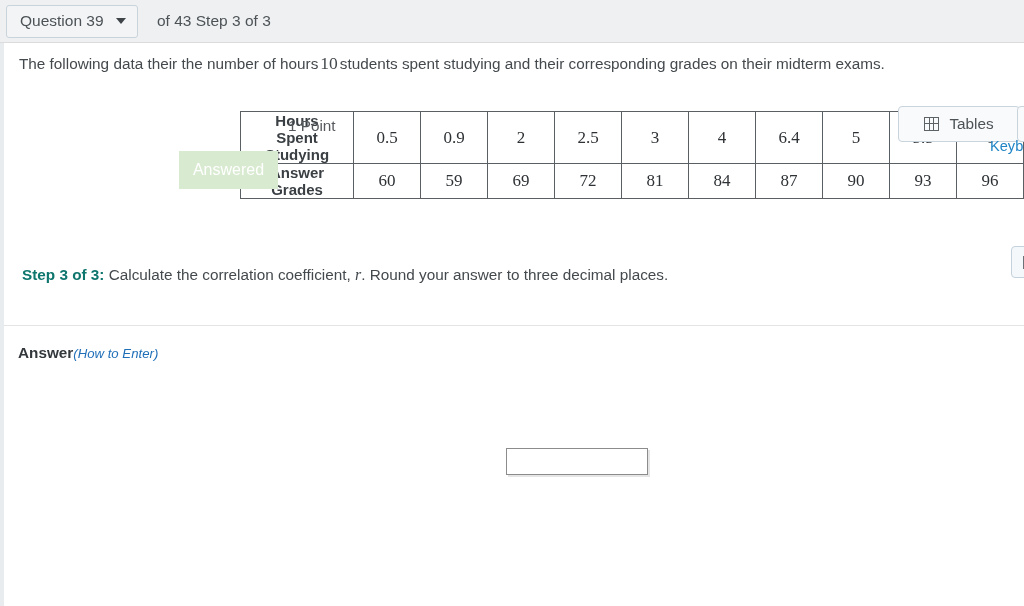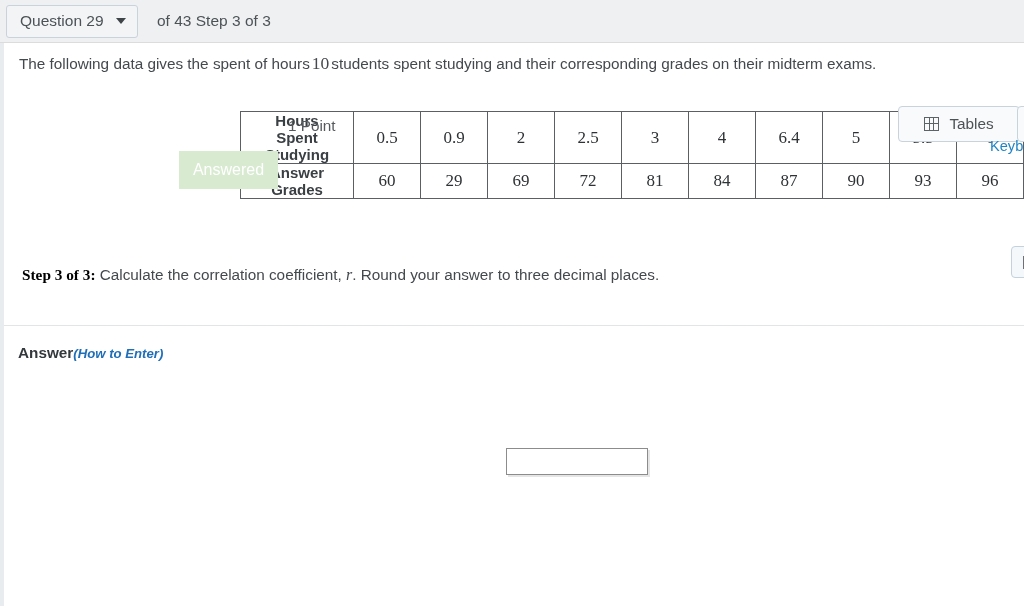--- a/index.html
+++ b/index.html
@@ -142,21 +142,21 @@
 
   
   .step-line {
     position: absolute;
     left: 18px;
     top: 223px;
     font-size: 15.3px;
     color: #44494d;
     white-space: nowrap;
   }
-  .step-line b { color: #000000; font-family: Liberation Serif, serif; }
+  .step-line b { color: #0f766e; }
   .step-line .ital {
     font-family: "Liberation Serif", serif;
     font-style: italic;
     font-size: 16px;
   }
 
   
   .divider {
     position: absolute;
     left: 0;
@@ -177,21 +177,21 @@
   .answer-label {
     position: absolute;
     left: 14px;
     top: 18px;
     font-size: 15.3px;
     font-weight: bold;
     color: #33383c;
     white-space: nowrap;
   }
   .answer-label .howto {
-    font-weight: bold;
+    font-weight: normal;
     font-style: italic;
     color: #1f6fb8;
     font-size: 13.2px;
     cursor: pointer;
   }
   .answered-badge {
     position: absolute;
     left: 175px;
     top: 64px;
     width: 99px;
@@ -291,30 +291,30 @@
     padding: 0 6px;
     color: #333;
     outline: none;
   }
 </style>
 </head>
 <body>
 
 <div class="topbar">
   <div class="question-select">
-    <span class="qlabel">Question 29</span>
+    <span class="qlabel">Question 39</span>
     <span class="caret"></span>
   </div>
   <div class="step-info">of 43 Step 3 of 3</div>
 </div>
 
 <div class="content">
 
   <div class="problem-text">
-    <span>The following data gives the spent of hours</span><span class="num">10</span><span>students spent studying and their corresponding grades on their midterm exams.</span>
+    <span>The following data their the number of hours</span><span class="num">10</span><span>students spent studying and their corresponding grades on their midterm exams.</span>
   </div>
 
   <div class="data-table-wrap">
     <table class="data-table">
       <tbody>
         <tr>
           <td class="rowhead">Hours Spent Studying</td>
           <td class="val">0.5</td>
           <td class="val">0.9</td>
           <td class="val">2</td>
@@ -322,21 +322,21 @@
           <td class="val">3</td>
           <td class="val">4</td>
           <td class="val">6.4</td>
           <td class="val">5</td>
           <td class="val">5.5</td>
           <td class="val">6</td>
         </tr>
         <tr>
           <td class="rowhead">Answer Grades</td>
           <td class="val">60</td>
-          <td class="val">29</td>
+          <td class="val">59</td>
           <td class="val">69</td>
           <td class="val">72</td>
           <td class="val">81</td>
           <td class="val">84</td>
           <td class="val">87</td>
           <td class="val">90</td>
           <td class="val">93</td>
           <td class="val">96</td>
         </tr>
       </tbody>

